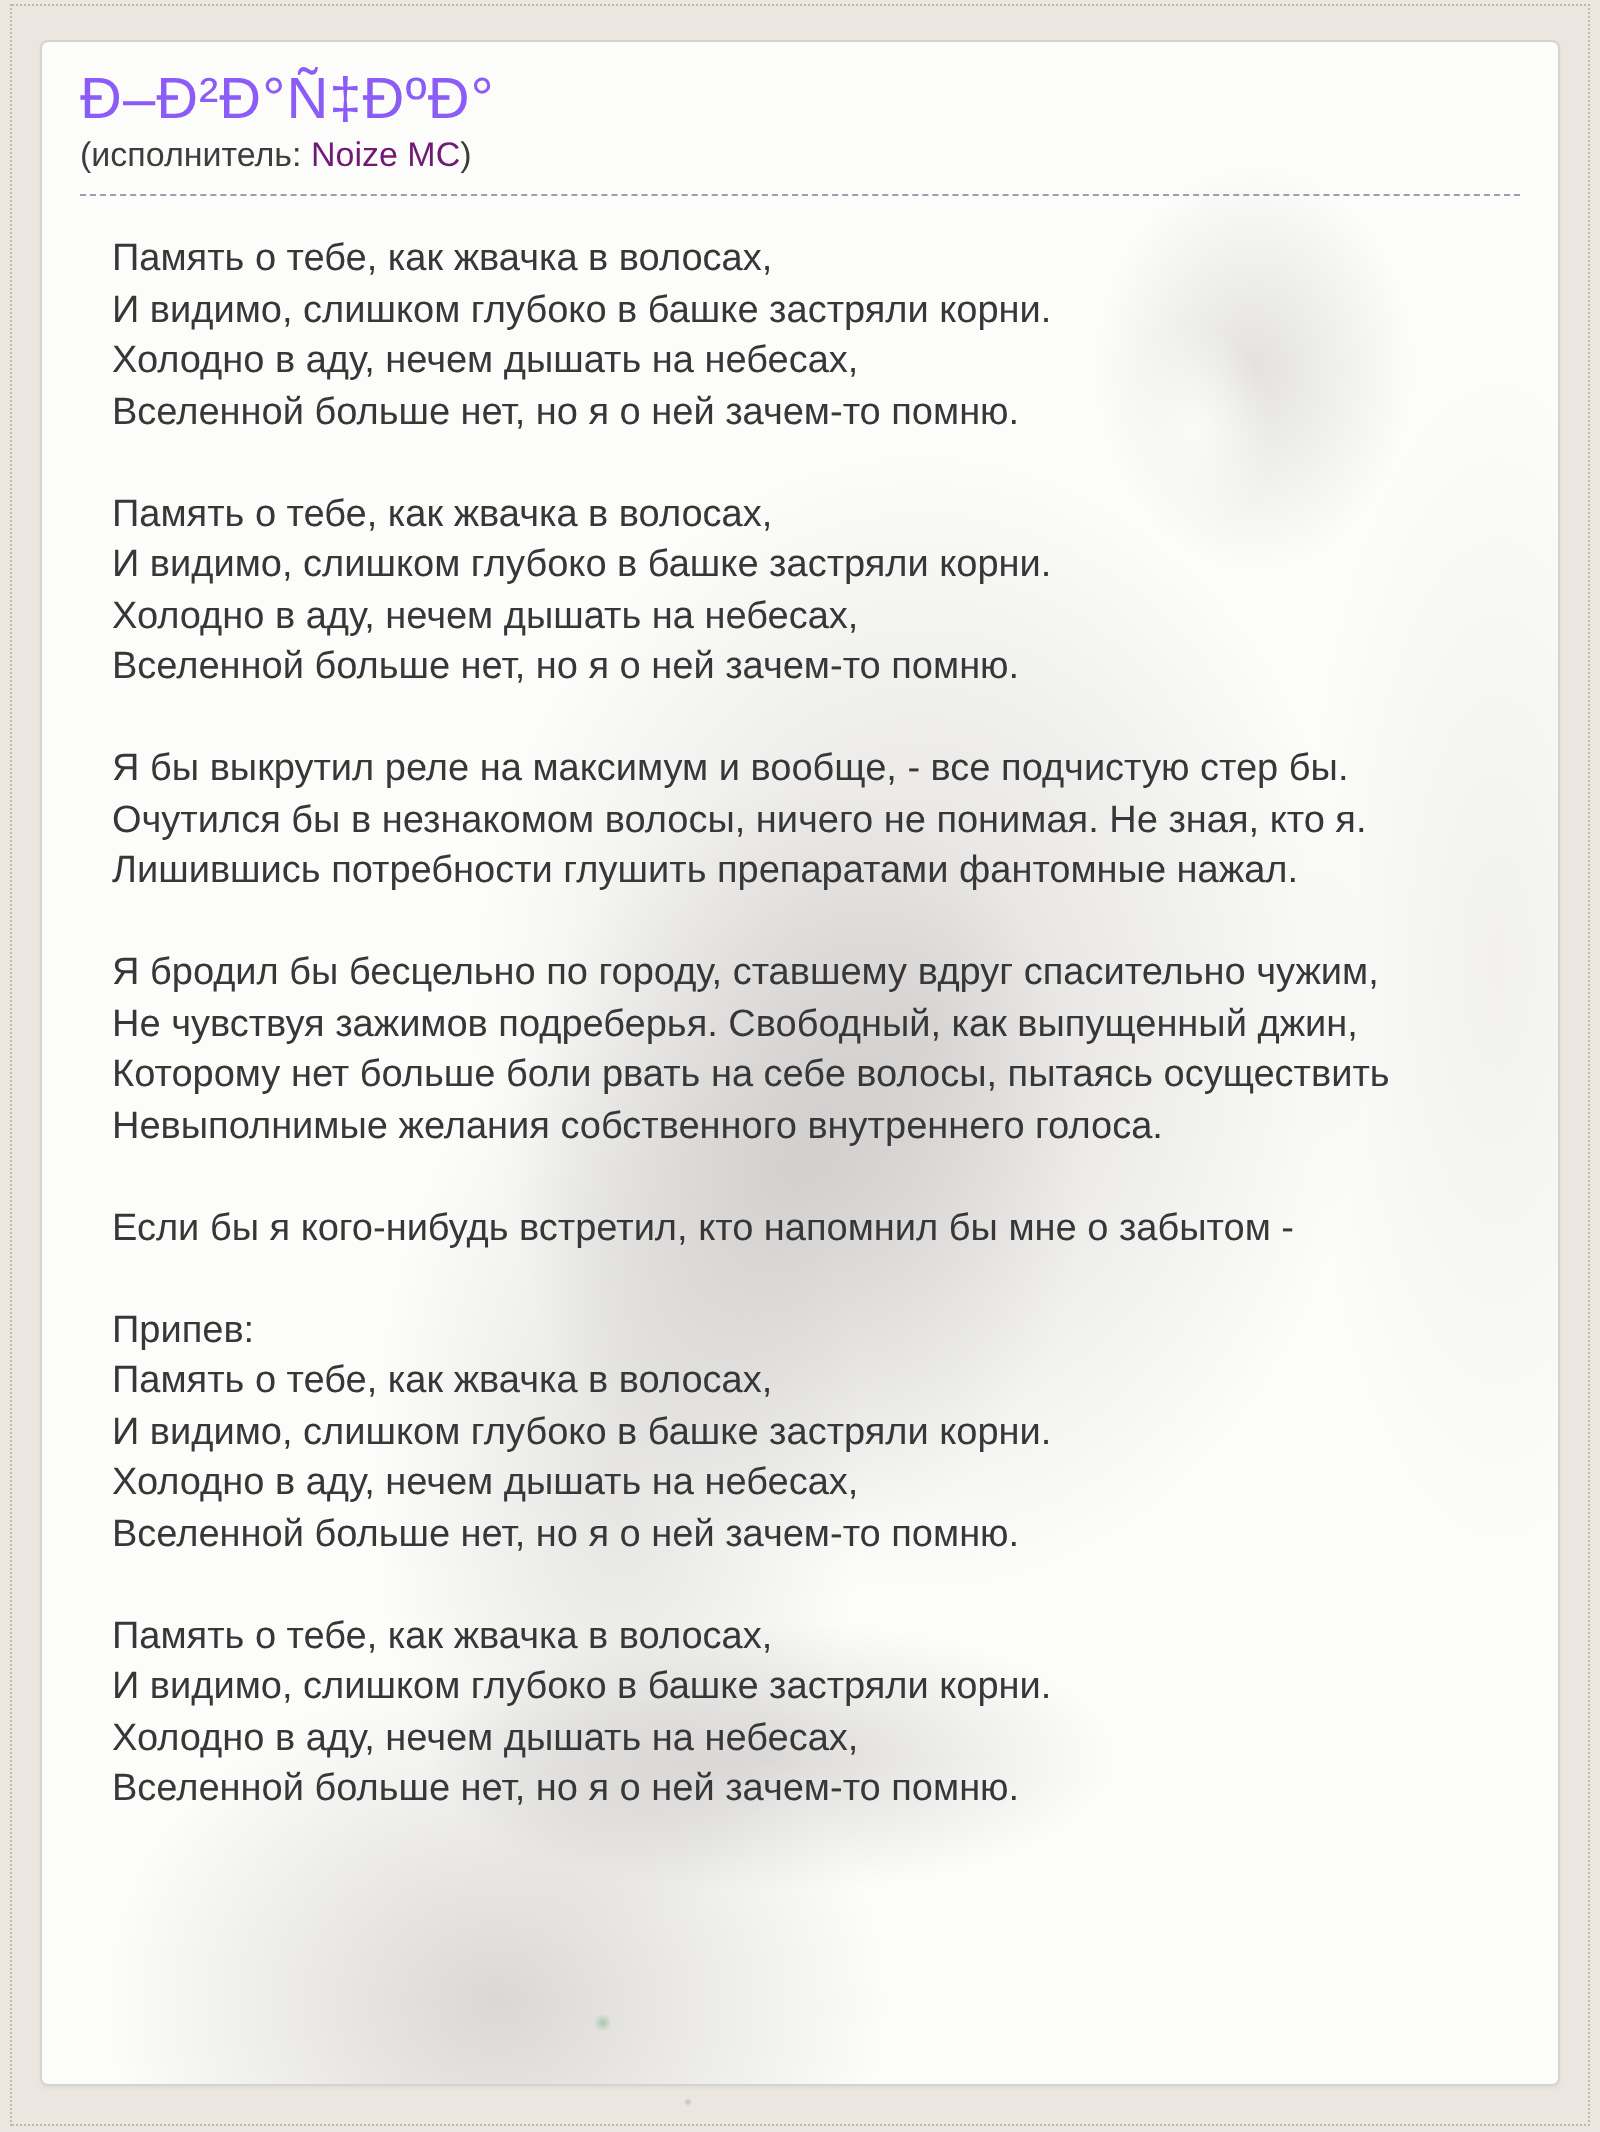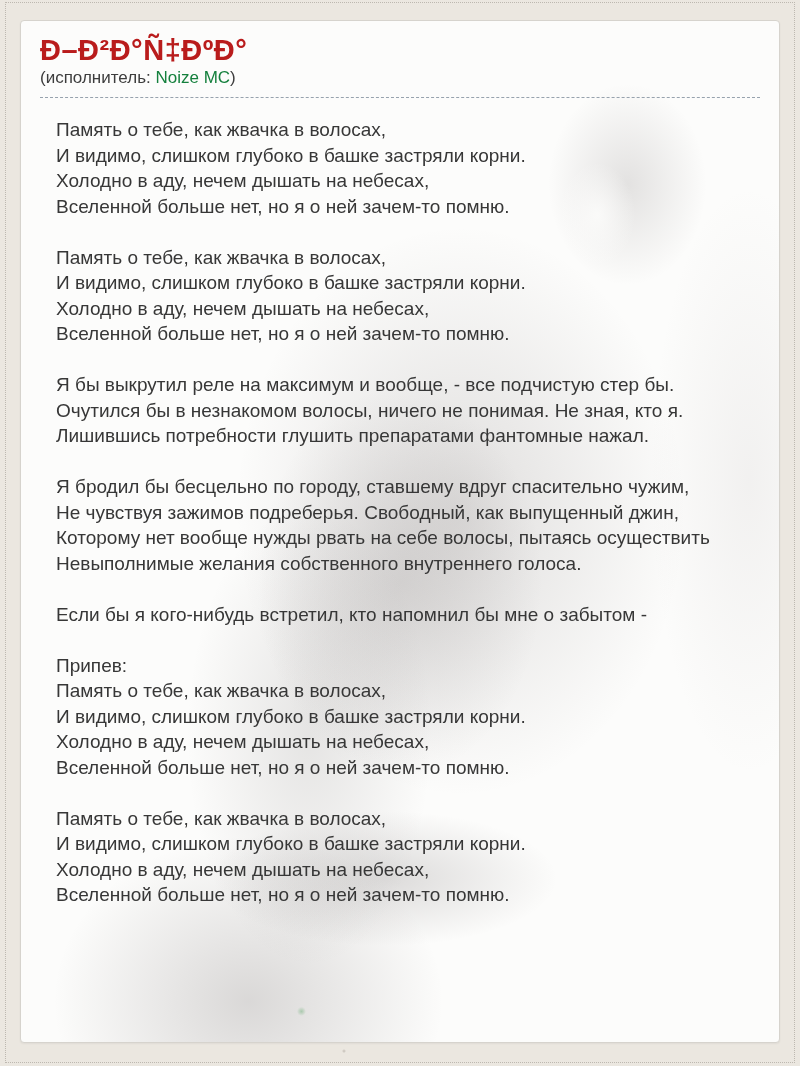--- a/index.html
+++ b/index.html
@@ -64,32 +64,32 @@
       radial-gradient(260px 220px at 30% 96%, rgba(80,72,72,0.20), rgba(80,72,72,0) 75%),
       
       radial-gradient(140px 420px at 96% 45%, rgba(150,142,142,0.10), rgba(150,142,142,0) 70%);
   }
   .card-content { position: relative; z-index: 1; }
   .header { border-bottom: 1px dashed #97a2ad; padding-bottom: 9px; }
   .song-title {
     margin: 0;
     font-size: 29px;
     line-height: 33px;
-    font-weight: bold;
-    color: #b91c1c;
+    font-weight: normal;
+    color: #8b5cf6;
     letter-spacing: 0.5px;
   }
   .artist-line {
     margin: 1px 0 0 0;
     font-size: 17px;
     line-height: 20px;
     color: #3d3d3d;
   }
   .artist-link {
-    color: #15803d;
+    color: #701a75;
     text-decoration: none;
     cursor: pointer;
   }
   .lyrics { margin-top: 19px; }
   .stanza {
     margin: 16px;
     font-size: 19px;
     line-height: 25.5px;
     color: #373737;
   }
@@ -125,21 +125,21 @@
             <span class="line">Вселенной больше нет, но я о ней зачем-то помню.</span>
           </p>
           <p class="stanza">
             <span class="line">Я бы выкрутил реле на максимум и вообще, - все подчистую стер бы.</span>
             <span class="line">Очутился бы в незнакомом волосы, ничего не понимая. Не зная, кто я.</span>
             <span class="line">Лишившись потребности глушить препаратами фантомные нажал.</span>
           </p>
           <p class="stanza">
             <span class="line">Я бродил бы бесцельно по городу, ставшему вдруг спасительно чужим,</span>
             <span class="line">Не чувствуя зажимов подреберья. Свободный, как выпущенный джин,</span>
-            <span class="line">Которому нет вообще нужды рвать на себе волосы, пытаясь осуществить</span>
+            <span class="line">Которому нет больше боли рвать на себе волосы, пытаясь осуществить</span>
             <span class="line">Невыполнимые желания собственного внутреннего голоса.</span>
           </p>
           <p class="stanza">
             <span class="line">Если бы я кого-нибудь встретил, кто напомнил бы мне о забытом -</span>
           </p>
           <p class="stanza">
             <span class="line">Припев:</span>
             <span class="line">Память о тебе, как жвачка в волосах,</span>
             <span class="line">И видимо, слишком глубоко в башке застряли корни.</span>
             <span class="line">Холодно в аду, нечем дышать на небесах,</span>

